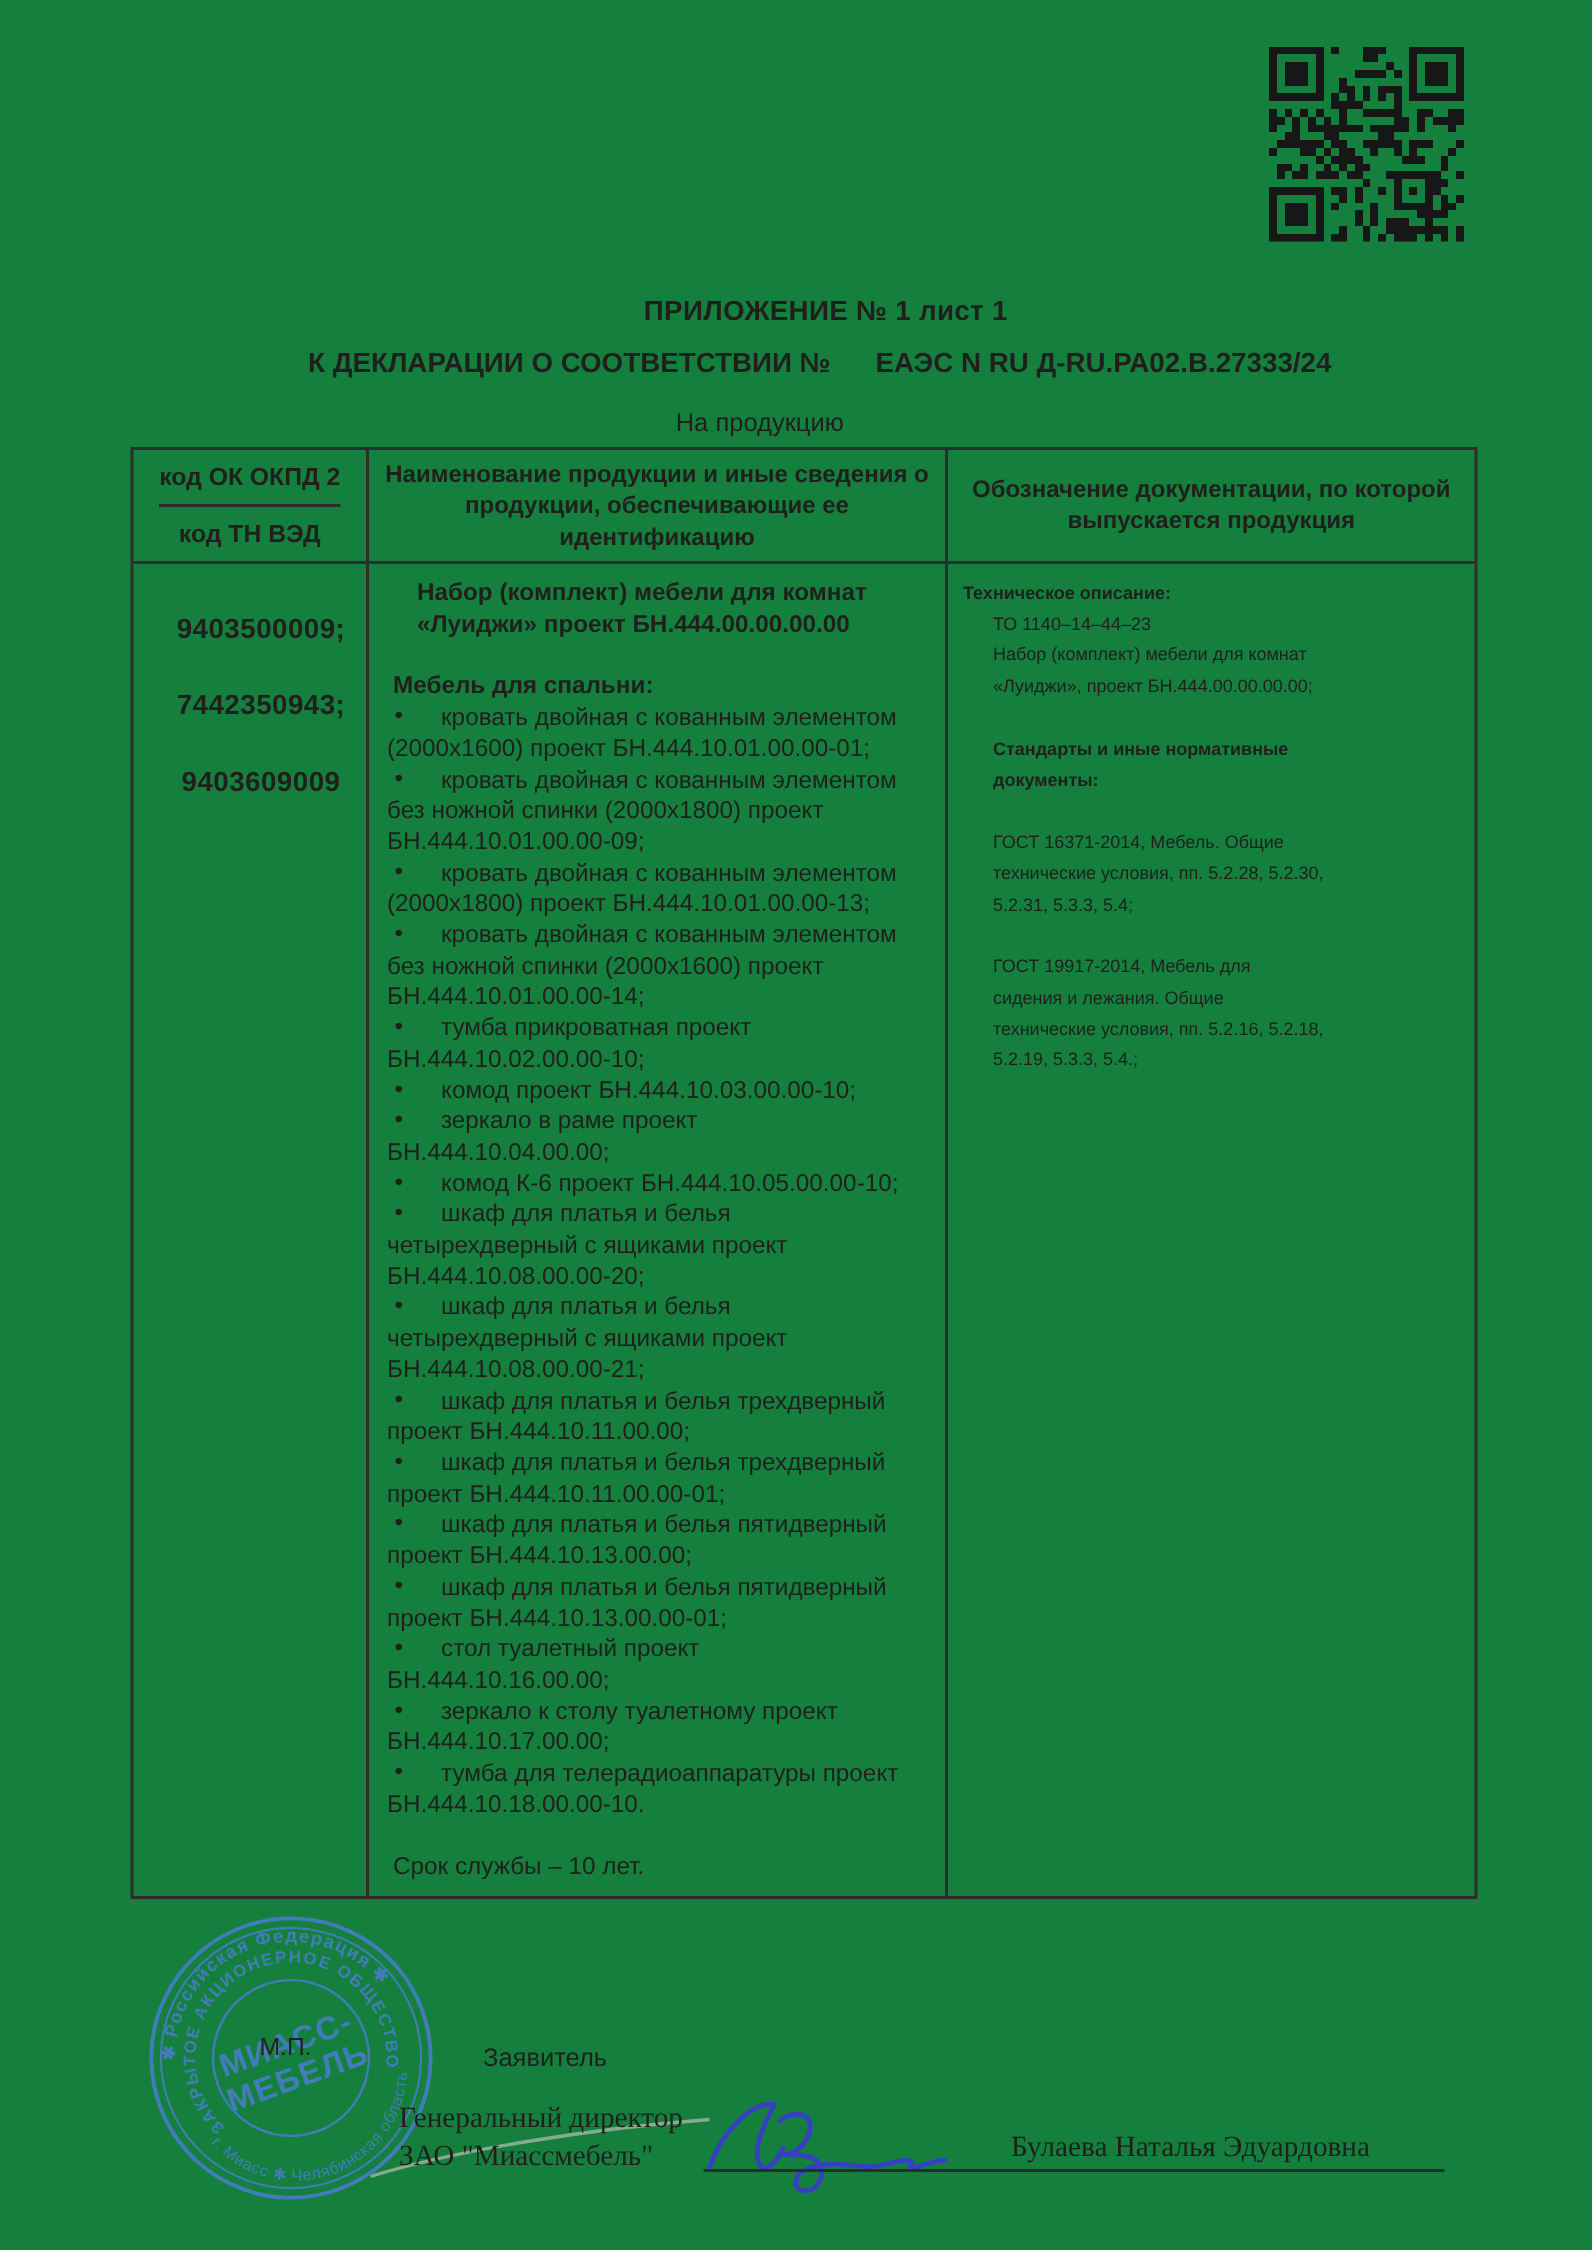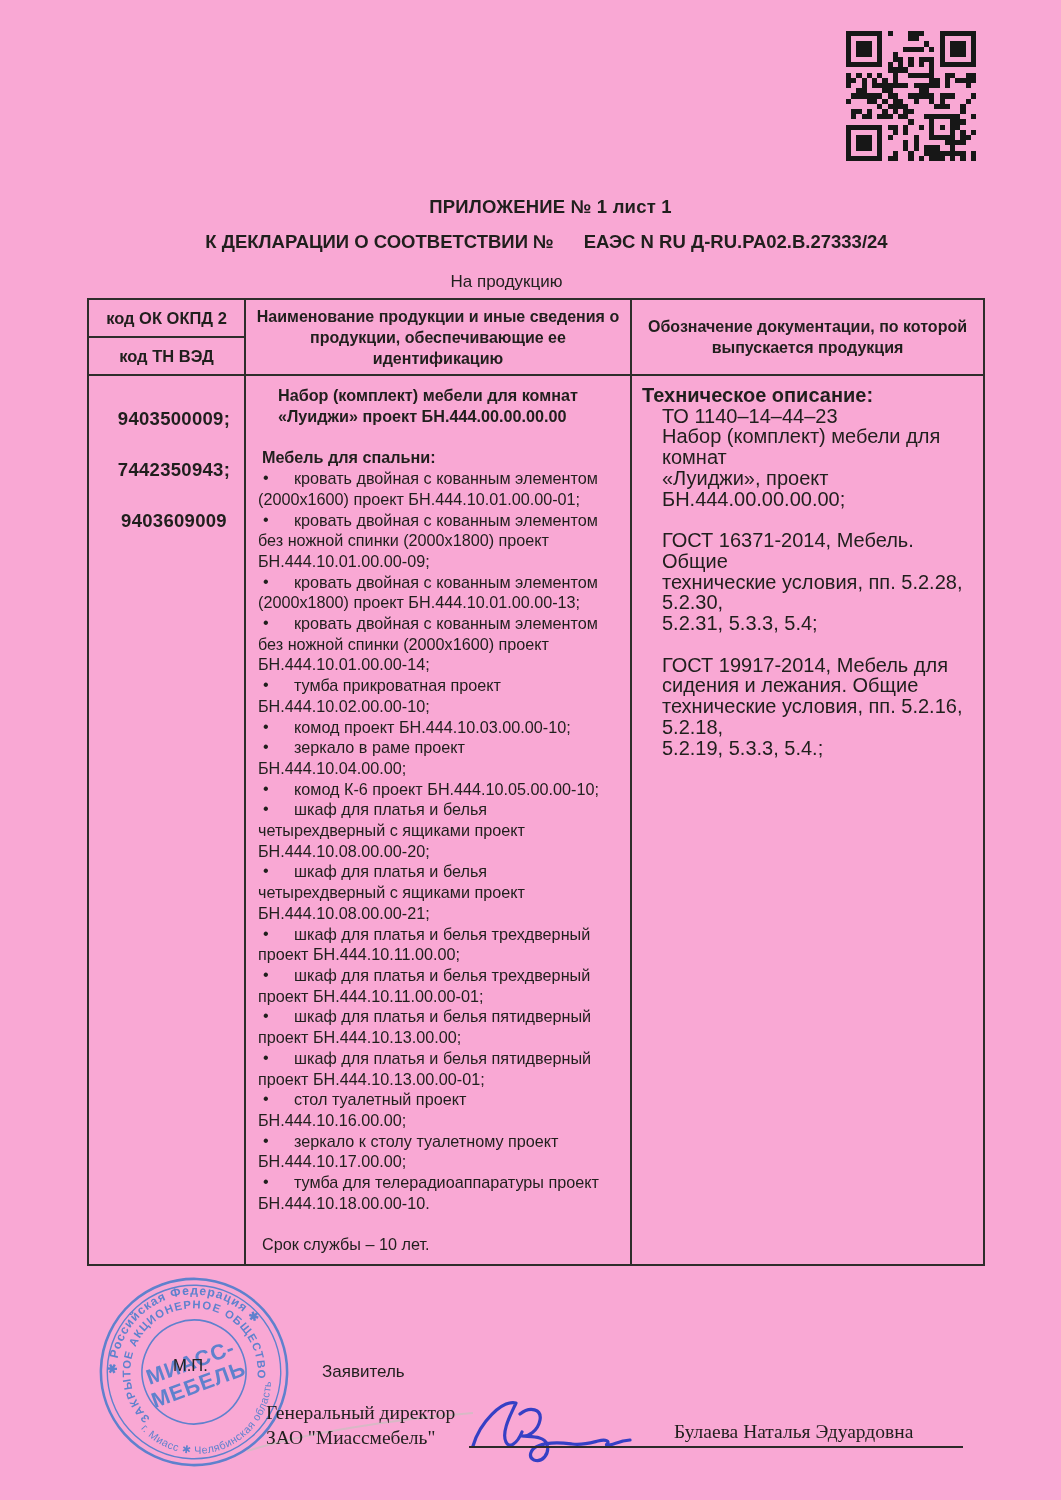--- a/index.html
+++ b/index.html
@@ -1,20 +1,20 @@
 <!DOCTYPE html>
 <html><head>
 <meta charset="utf-8">
 <style>
   html,body{margin:0;padding:0;background:#e8e8e6;}
   .page{
     position:relative;
     width:1061px;height:1500px;
     margin:0 auto;
-    background:#f9a8d4;
+    background:#15803d;
     font-family:"Liberation Sans", sans-serif;
     color:#201f1d;
     overflow:hidden;
   }
   
   .qr{position:absolute;left:846px;top:31px;width:130px;height:130px;}
   .title{
     position:absolute;top:196px;left:0;right:0;
     text-align:center;transform:translateX(20px);
     font-size:18.5px;font-weight:bold;letter-spacing:.2px;
@@ -33,21 +33,21 @@
   
   .doc-table{
     position:absolute;left:87px;top:298px;
     width:894px;height:964px;
     border:2px solid #2e2d2b;
     display:grid;
     grid-template-columns:157px 386px 351px;
     grid-template-rows:76px 1fr;
   }
   .cell{box-sizing:border-box;}
-  .br{border-right:2px solid #2e2d2b;}
+  .br{border-right:2px solid #2e2d2b;align-items:center;}
   .bb{border-bottom:2px solid #2e2d2b;}
   .h1{display:flex;flex-direction:column;}
   .h1 > div{
     flex:1;display:flex;align-items:center;justify-content:center;
     font-weight:bold;font-size:16.5px;
   }
   .h1 > div:first-child{border-bottom:2px solid #2e2d2b;}
   .h2,.h3{
     display:flex;align-items:center;justify-content:center;
     text-align:center;font-weight:bold;font-size:16px;line-height:21px;
@@ -56,21 +56,21 @@
   .codes-cell{padding-top:32px;text-align:center;margin-left:15px;}
   .code{font-weight:bold;font-size:18.5px;margin-bottom:29px;letter-spacing:.3px;}
   .body2{padding:9px 10px 0 12px;font-size:16.2px;line-height:20.7px;}
   .pre{white-space:pre-line;margin-left:20px;}
   .set-title{font-weight:bold;margin-bottom:21px;}
   .group-title{font-weight:bold;padding-left:4px;}
   .bullet-item{position:relative;}
   .bullet{position:absolute;left:5px;top:-1px;}
   .item-text{display:block;text-indent:36px;white-space:pre-line;}
   .service-life{margin-top:21px;padding-left:4px;}
-  .body3{padding:9px 8px 0 10px;font-size:20px;line-height:20.7px;}
+  .body3{padding:9px 8px 0 10px;font-size:12px;line-height:20.7px;}
   .bold{font-weight:bold;}
   .mt{margin-top:21px;}
   
   .stamp{
     position:absolute;left:96px;top:1274px;width:196px;height:196px;
     transform:rotate(-20deg);opacity:.88;
   }
   .stamp text{font-family:"Liberation Sans",sans-serif;}
   .mp-label{position:absolute;left:173px;top:1356px;font-size:16.5px;color:#222;}
   .applicant{position:absolute;left:322px;top:1362px;font-size:17px;}
@@ -528,20 +528,22 @@
           </div>
         </div>
       <div class="service-life">Срок службы – 10 лет.</div>
     </div>
 
     <div class="cell body3">
       <div class="bold">Техническое описание:</div>
       <div class="pre">ТО 1140–14–44–23
 Набор (комплект) мебели для комнат
 «Луиджи», проект БН.444.00.00.00.00;</div>
+      <div class="bold pre mt">Стандарты и иные нормативные
+документы:</div>
       <div class="pre mt">ГОСТ 16371-2014, Мебель. Общие
 технические условия, пп. 5.2.28, 5.2.30,
 5.2.31, 5.3.3, 5.4;</div>
       <div class="pre mt">ГОСТ 19917-2014, Мебель для
 сидения и лежания. Общие
 технические условия, пп. 5.2.16, 5.2.18,
 5.2.19, 5.3.3, 5.4.;</div>
     </div>
   </div>
 

